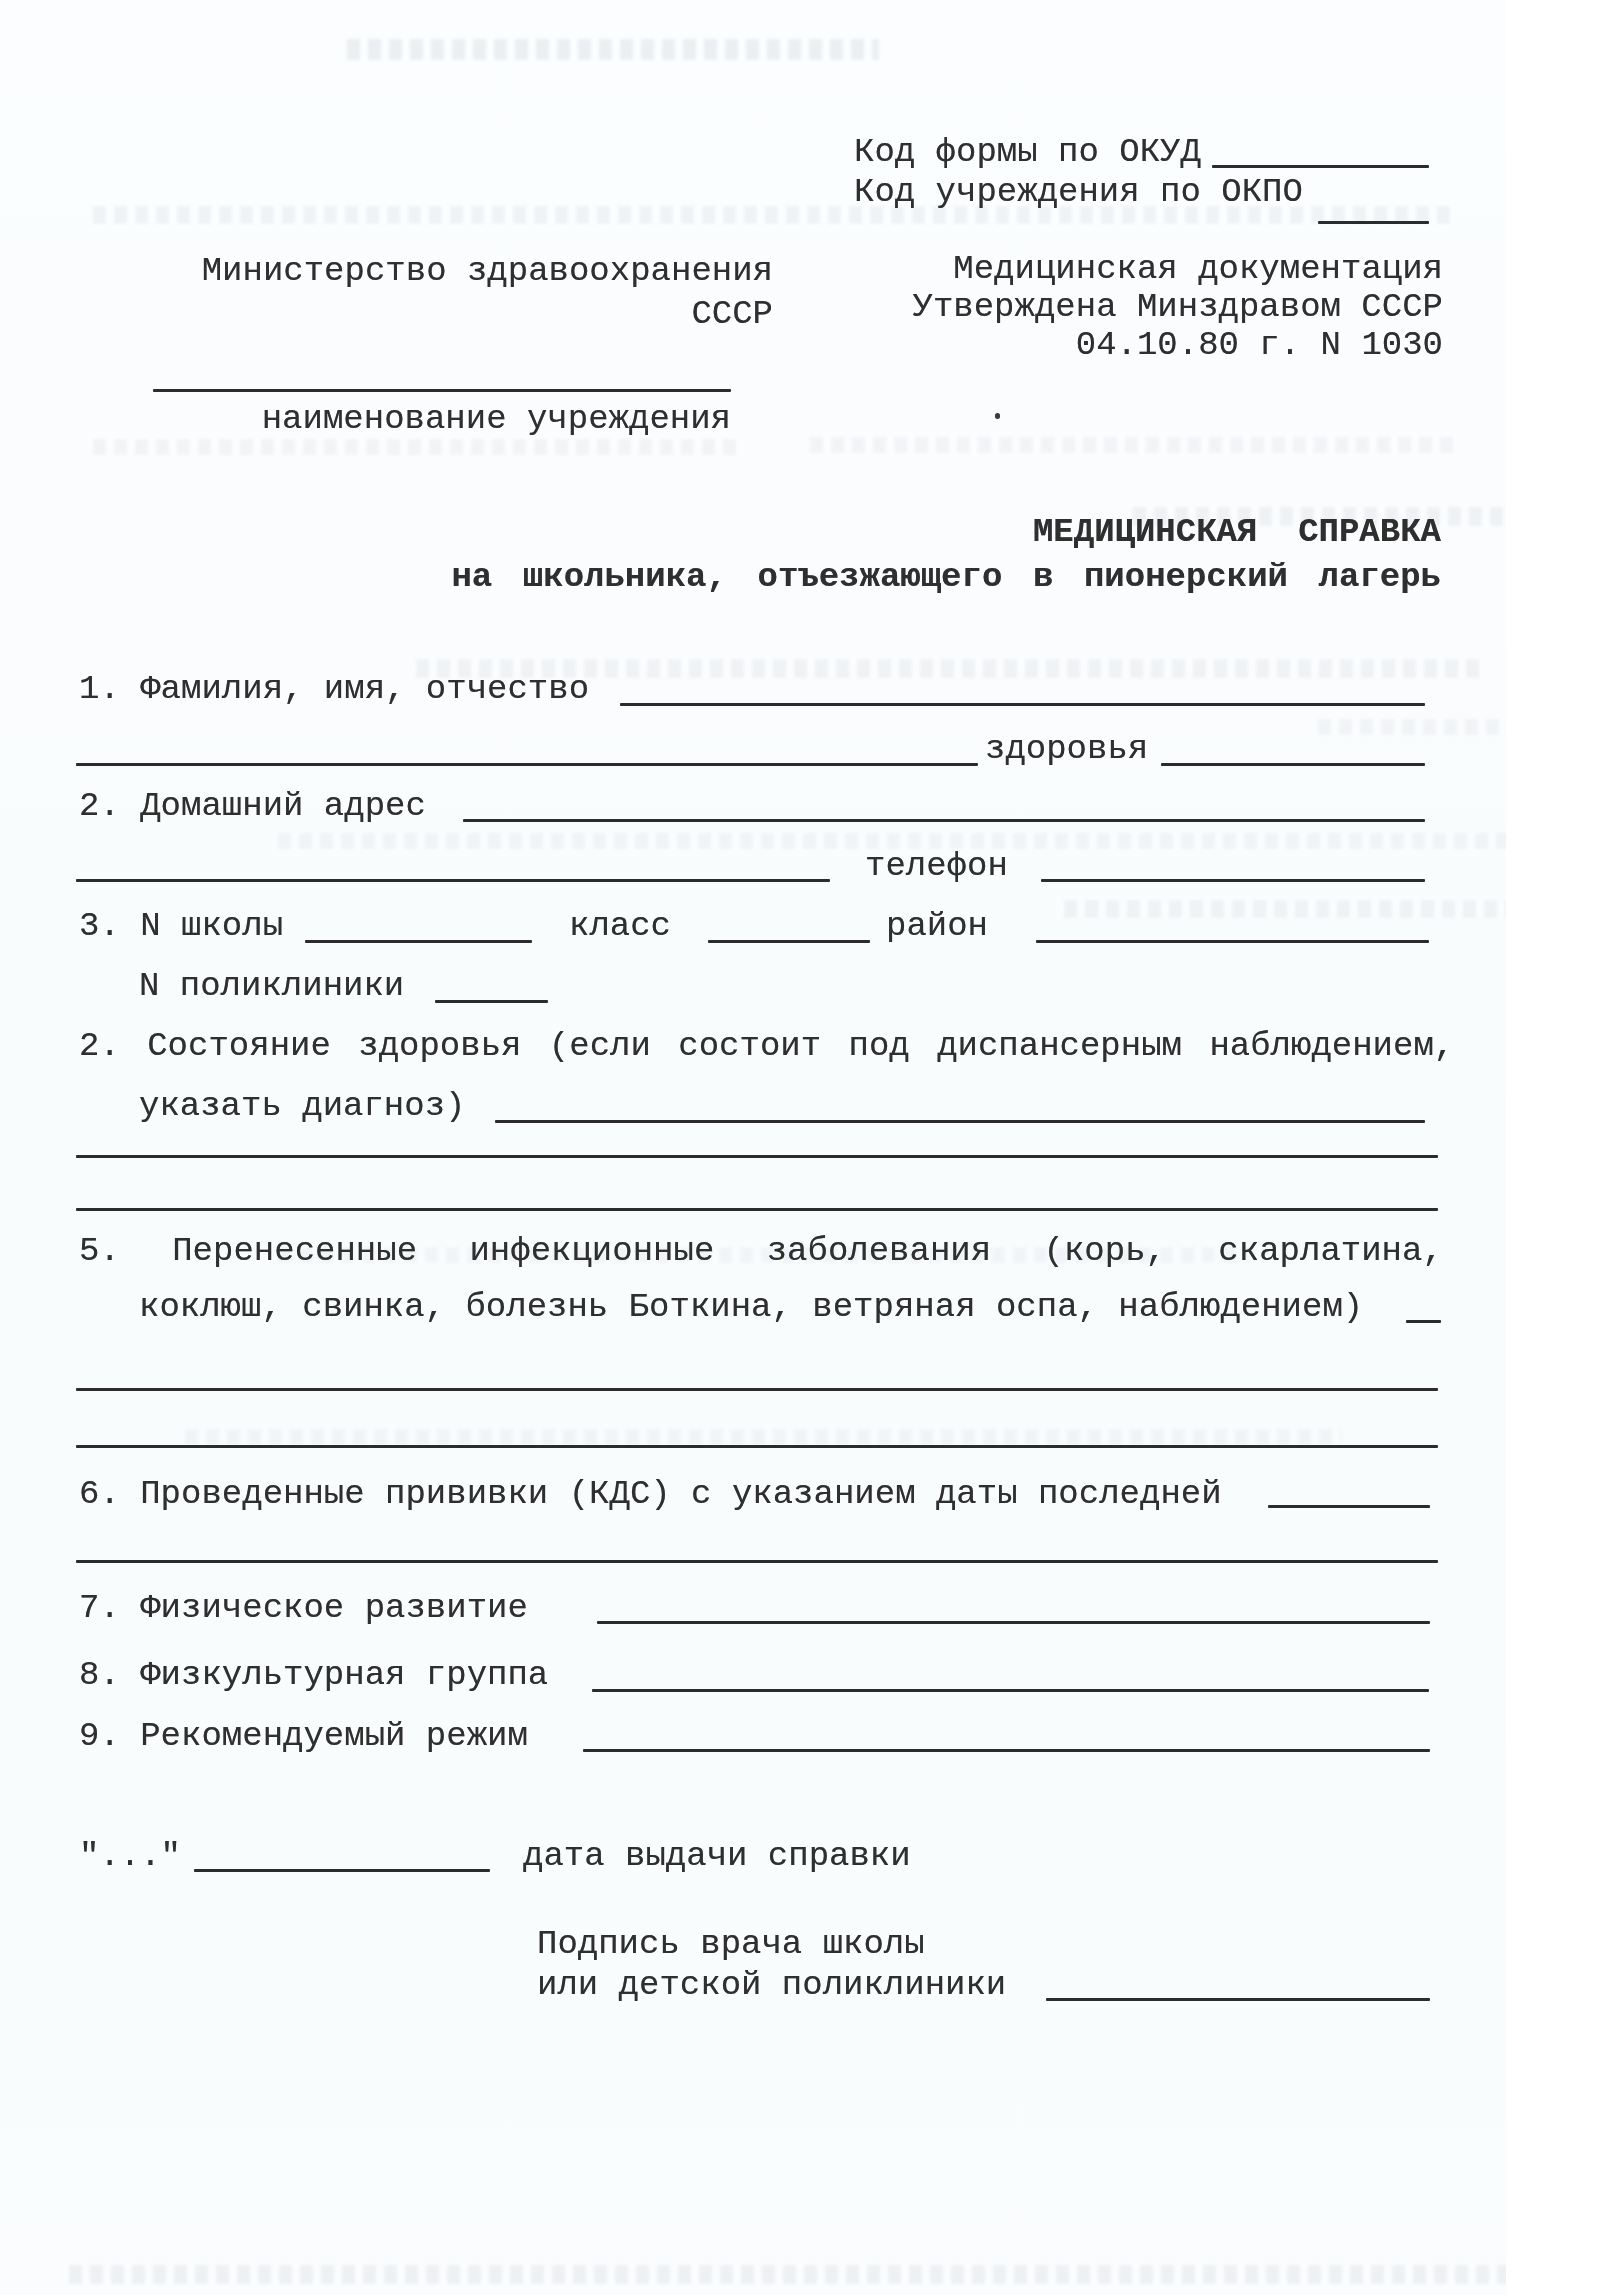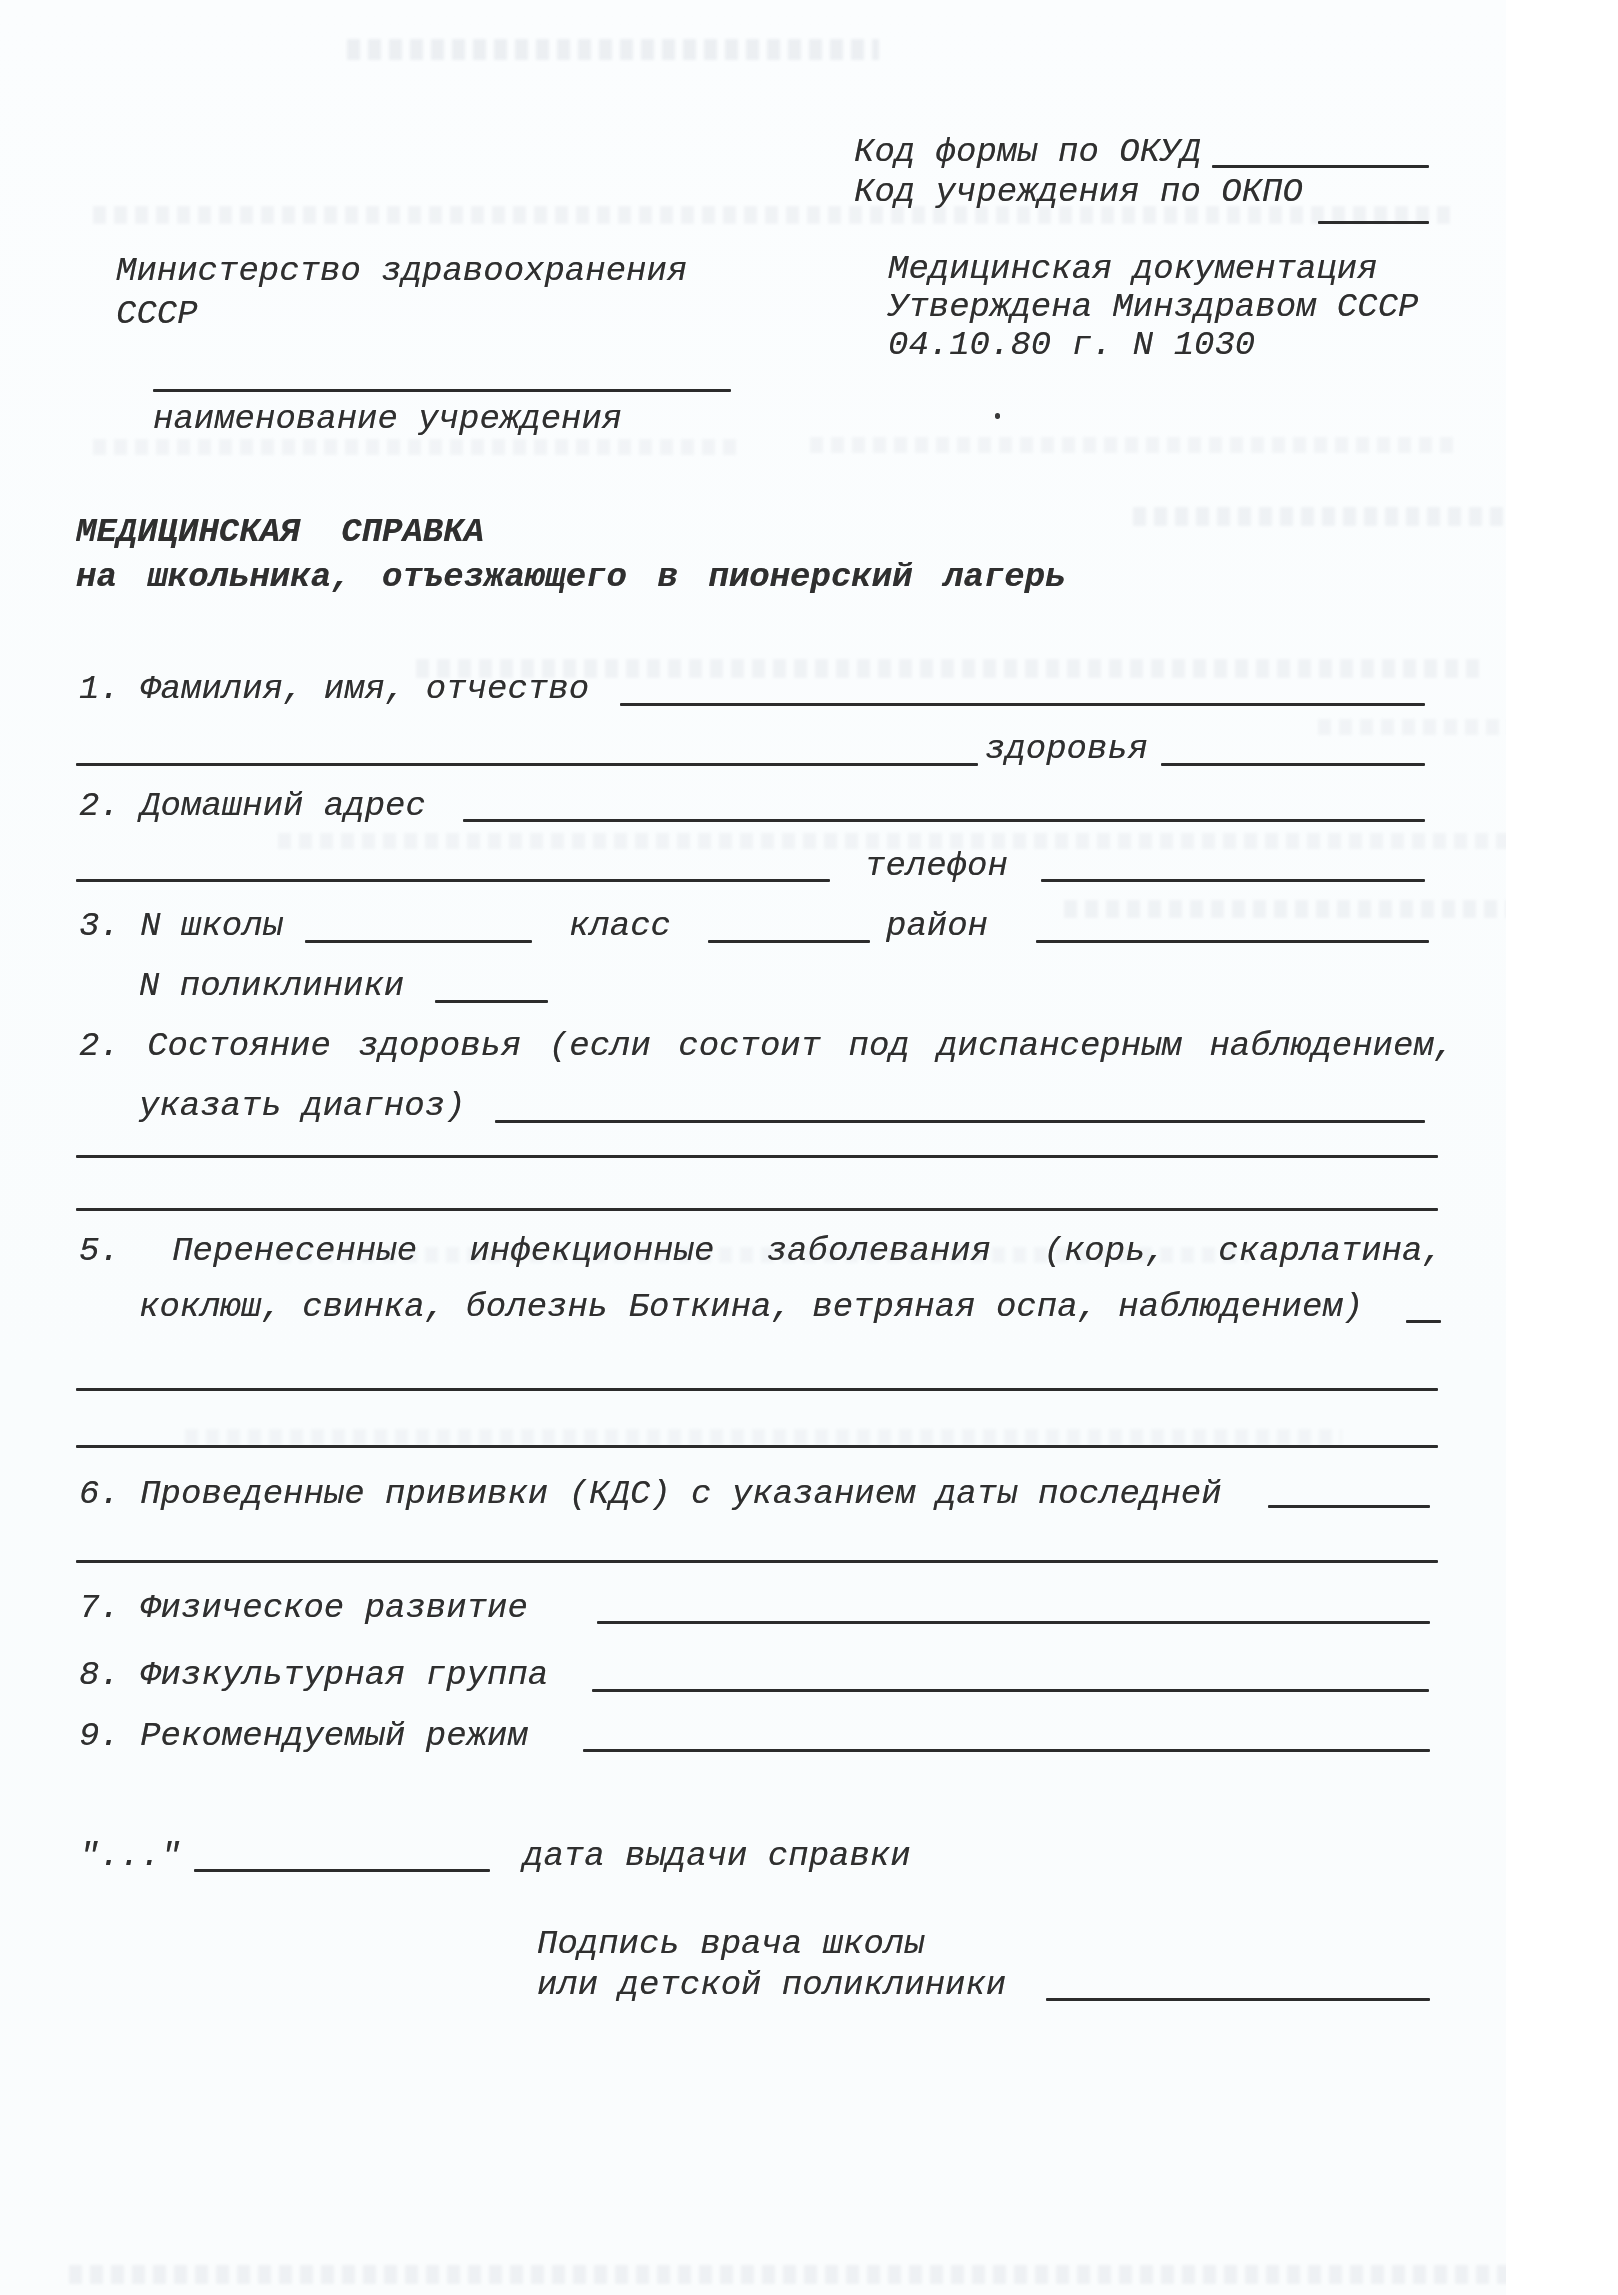--- a/index.html
+++ b/index.html
@@ -2,32 +2,31 @@
 <html style="font-size:7.4px"><head>
 <meta charset="utf-8">
 <style>
   html,body{margin:0;padding:0;background:#ffffff;}
   .page{
     position:relative;
     width:1506px;height:2295px;
     background:linear-gradient(180deg,#fbfdfe 0%,#f9fcfd 60%,#fafcfd 100%);
     overflow:hidden;
     font-family:"Liberation Mono","DejaVu Sans Mono",monospace;
-    font-style:italic;
   }
   .t{
     position:absolute;
     white-space:pre;
     font-size:34px;
     line-height:1;
     color:#2f2f2f;
     text-shadow:0 0 0.5px rgba(47,47,47,.55);
   }
   .b{font-weight:bold;color:#232323;text-shadow:0 0 0.5px rgba(30,30,30,.6);}
-  .cblock{position:absolute;text-align:left;}
+  .cblock{position:absolute;text-align:right;}
   .cblock .ln{display:block;font-size:34px;line-height:1;color:#2f2f2f;text-shadow:0 0 0.5px rgba(47,47,47,.55);white-space:pre;}
   .doc-lines .ln{margin-bottom:4.2px;}
   .min-lines .ln{margin-bottom:8.8px;}
   .rule{
     position:absolute;height:3.2px;background:#2c2c2c;
     filter:blur(0.3px);border-radius:0.9px;
   }
   .ws-title{word-spacing:20.4px;}
   .ws-sub{word-spacing:10.2px;}
   .ws-4{word-spacing:7px;}

